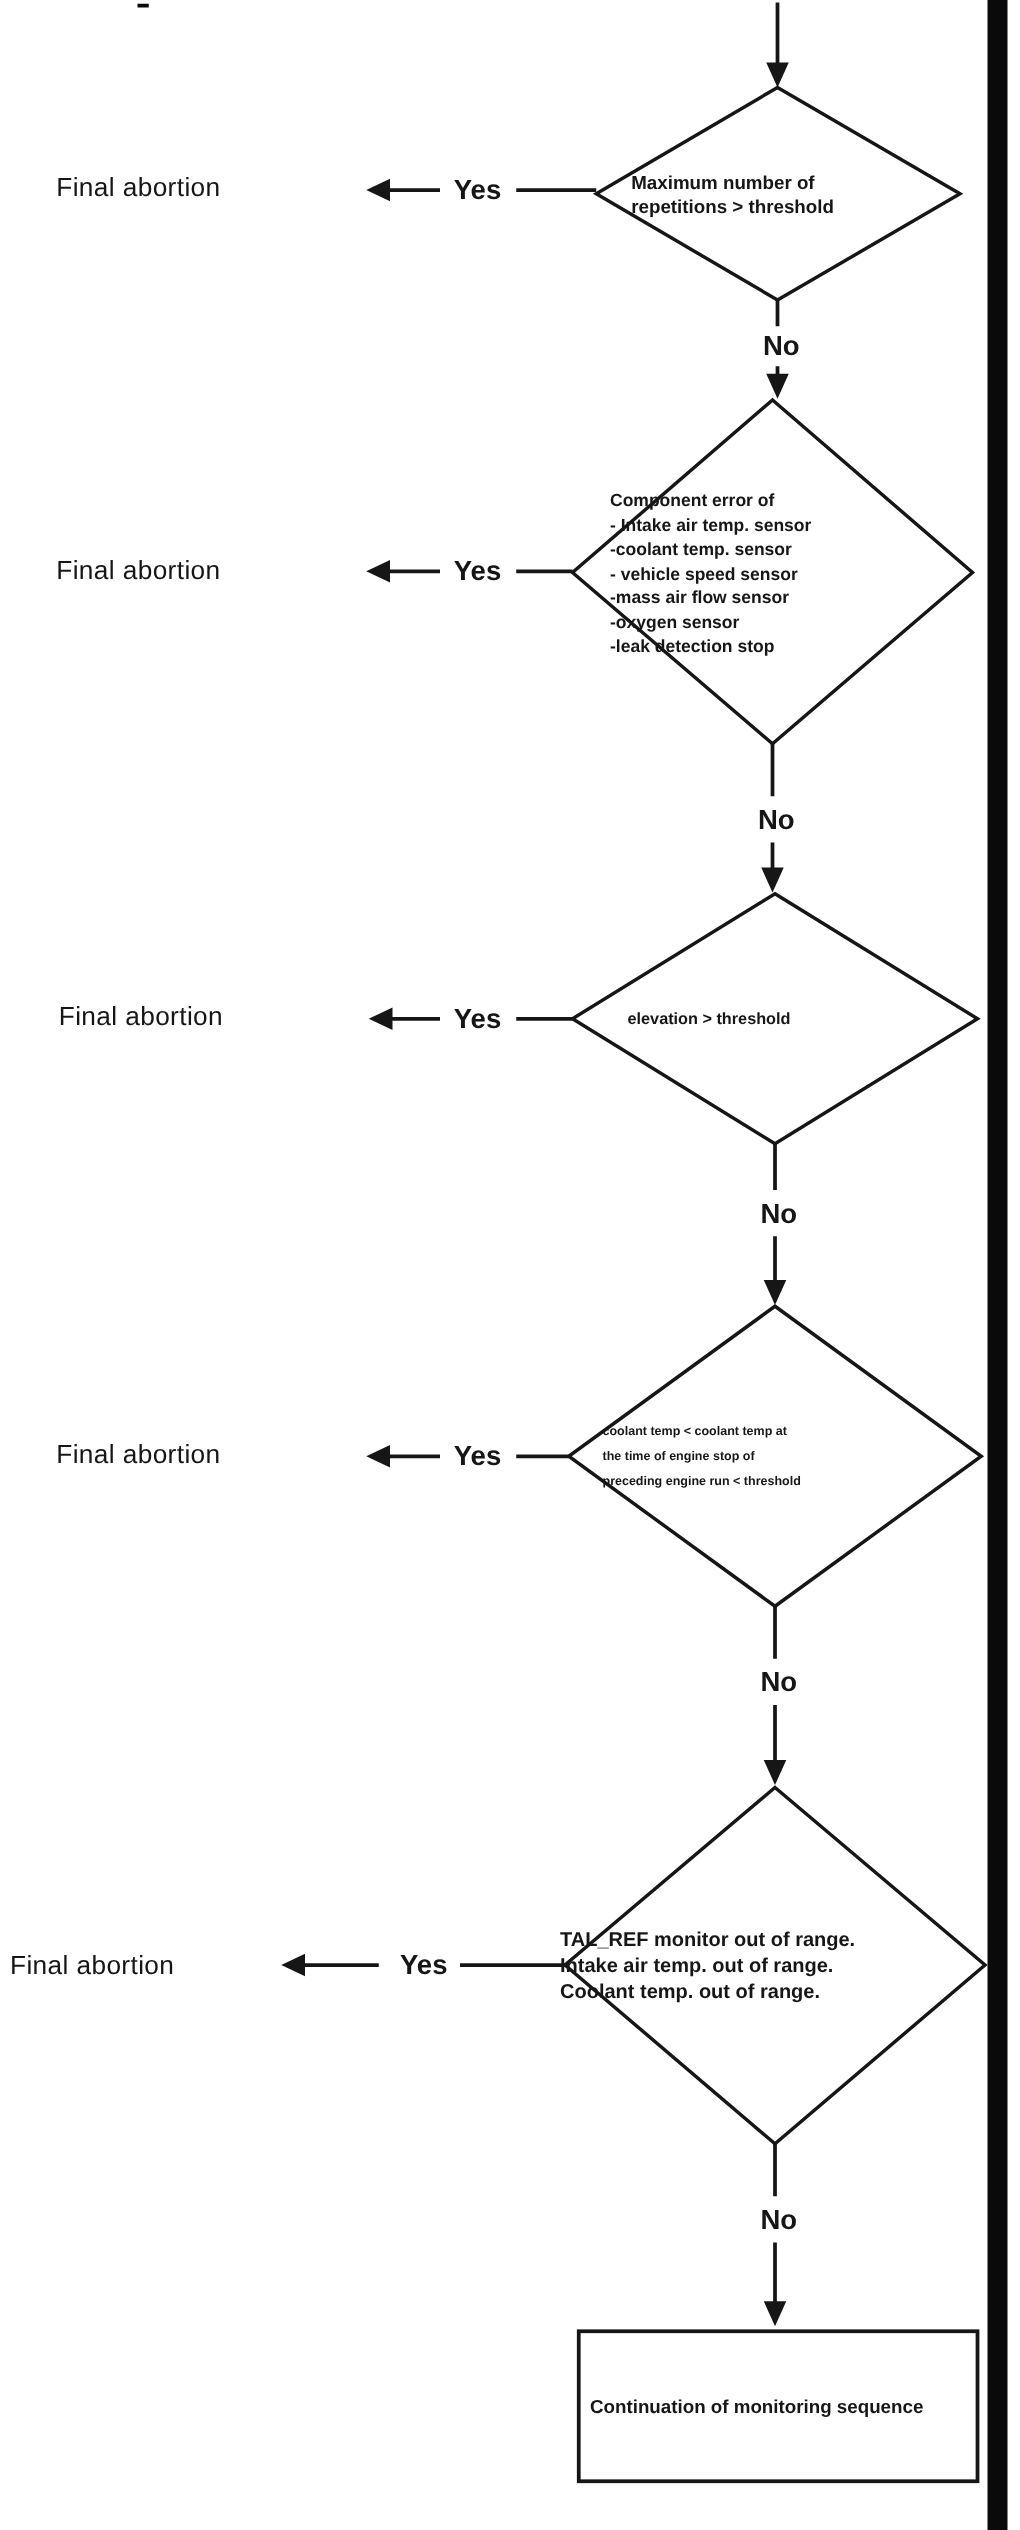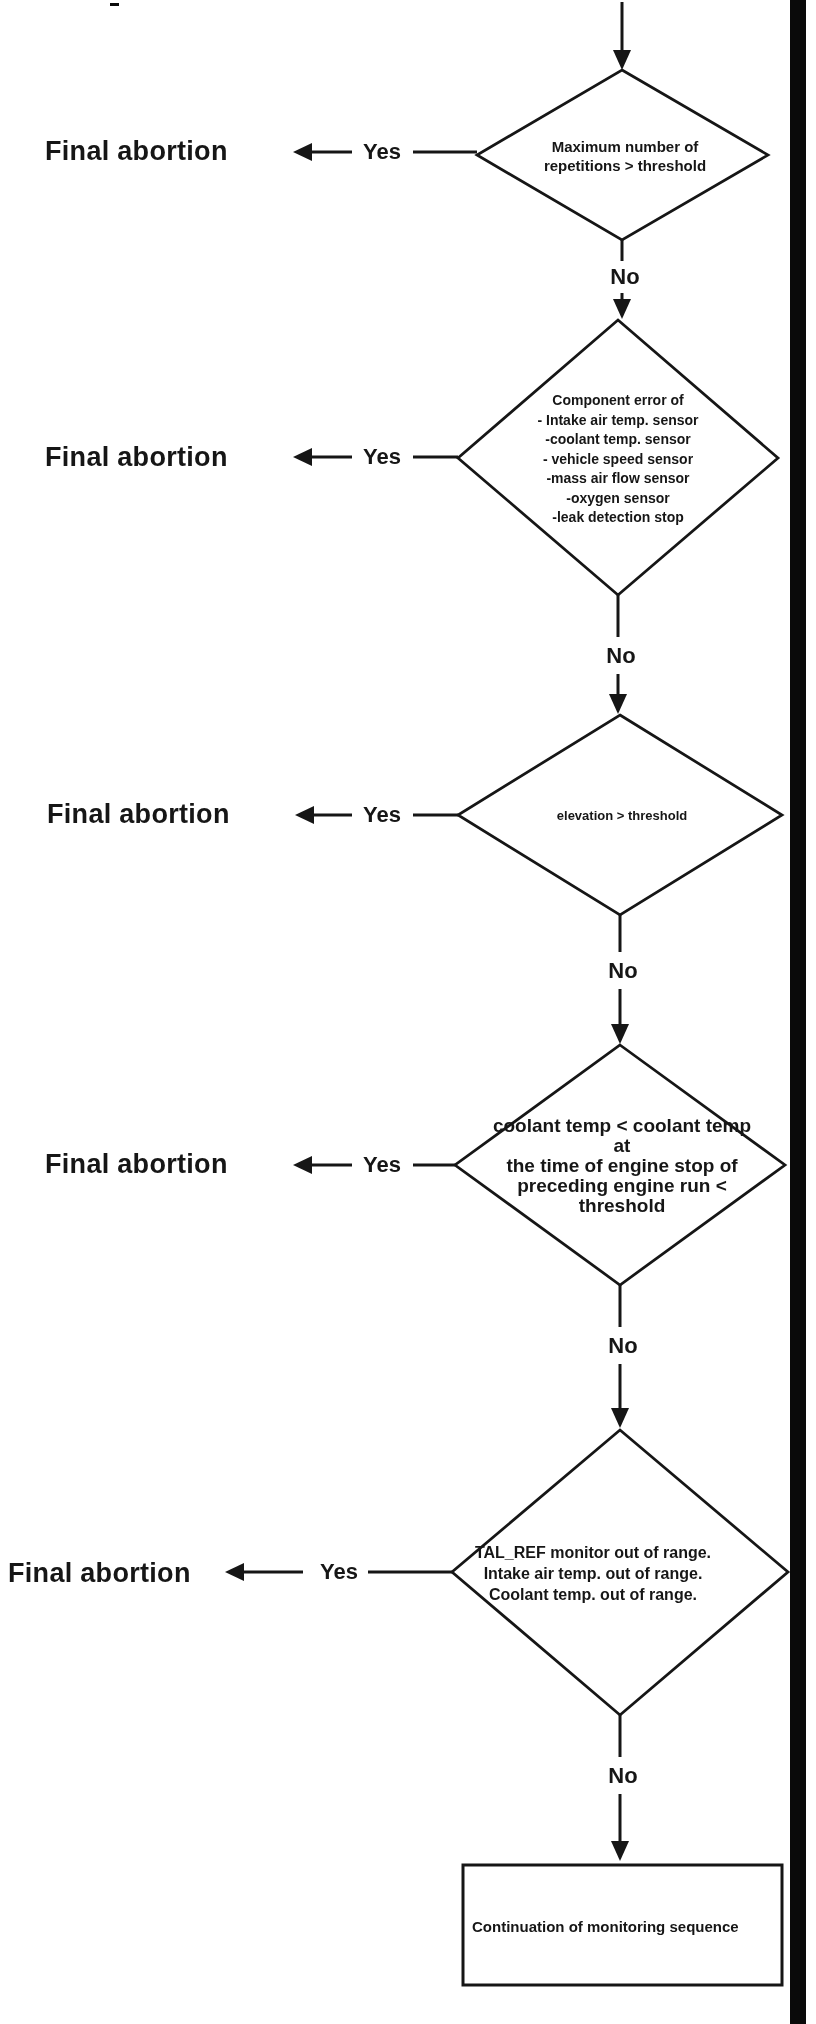--- a/index.html
+++ b/index.html
@@ -8,44 +8,43 @@
     width: 816px;
     height: 2024px;
     background: #ffffff;
     font-family: "Liberation Sans", sans-serif;
     color: #161616;
     overflow: hidden;
   }
   .abs { position: absolute; }
   .final-label {
     position: absolute;
-    font-size: 27px;
-    font-weight: 700;
+    font-size: 21px;
+    font-weight: 400;
     letter-spacing: 0.3px;
     white-space: nowrap;
     transform: translateY(-50%);
   }
   .yn-label {
     position: absolute;
     font-size: 22px;
     font-weight: 700;
     transform: translate(-50%, -50%);
     white-space: nowrap;
   }
   .cond-label {
     position: absolute;
     transform: translate(-50%, -50%);
-    text-align: center;
     white-space: pre-line;
     font-weight: 600;
   }
   .c1 { font-size: 15px; line-height: 19px; width: 240px; }
   .c2 { font-size: 14px; line-height: 19.5px; width: 260px; }
   .c3 { font-size: 13px; line-height: 19px; width: 240px; }
-  .c4 { font-size: 19px; line-height: 20px; width: 280px; }
+  .c4 { font-size: 10px; line-height: 20px; width: 280px; }
   .c5 { font-size: 16px; line-height: 21px; width: 290px; }
   .terminal-label {
     position: absolute;
     transform: translate(-50%, -50%);
     text-align: left;
     font-size: 15px;
     font-weight: 600;
     width: 300px;
   }
   .border-bar {

